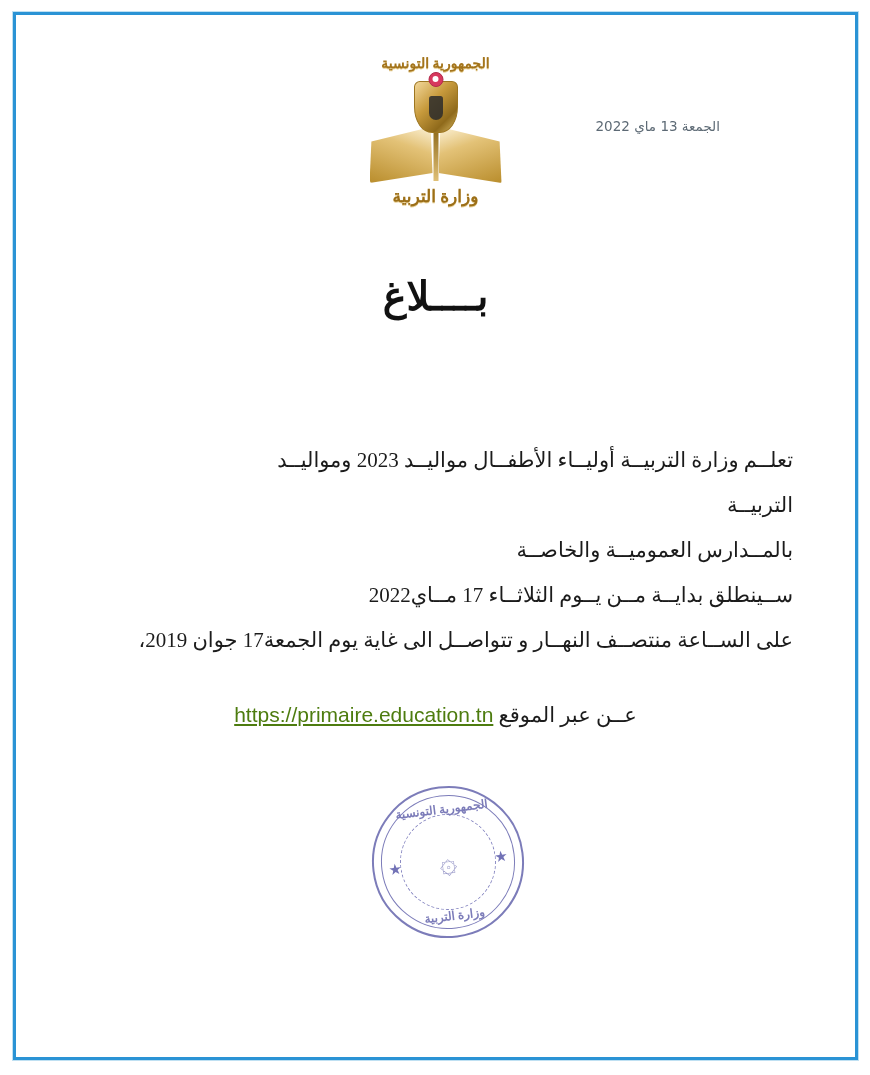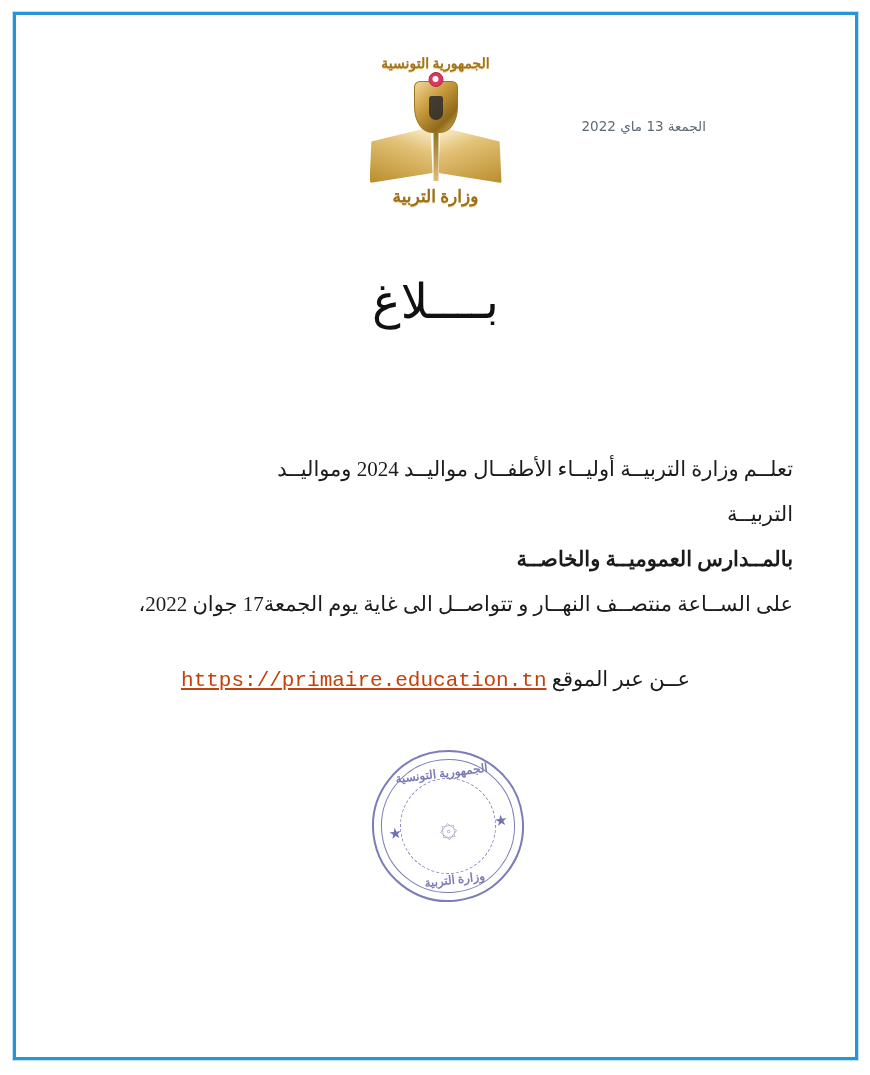--- a/index.html
+++ b/index.html
@@ -40,21 +40,21 @@
     height: 100%;
   }
 
   
   .header-zone {
     position: relative;
     height: 240px;
   }
   .date-line {
     position: absolute;
-    right: 149px;
+    right: 135px;
     top: 103px;
     font-family: "DejaVu Sans", "Liberation Sans", sans-serif;
     font-size: 13.5px;
     color: #5d6a75;
     letter-spacing: .2px;
     direction: rtl;
     white-space: nowrap;
   }
 
   
@@ -171,22 +171,22 @@
     font-weight: bold;
     color: #9c6f18;
     text-shadow: 0 1px 0 #e9d29a;
     margin-top: 3px;
     white-space: nowrap;
   }
 
   
   .doc-title {
     text-align: center;
-    font-size: 48px;
-    font-weight: normal;
+    font-size: 40px;
+    font-weight: bold;
     color: #111111;
     letter-spacing: 0;
     margin-top: 18px;
     direction: rtl;
   }
 
   
   .body-zone {
     margin: 118px 62px 0 62px;
     direction: rtl;
@@ -197,36 +197,36 @@
     line-height: 45px;
     color: #1b1b1b;
     text-align: justify;
     text-align-last: justify;
     white-space: nowrap;
     display: flex;
     justify-content: space-between;
     direction: rtl;
   }
   .body-line .seg { display: inline-block; }
-  .bold { font-weight: bold; }
+  .bold { font-weight: normal; }
 
   
   .link-line {
     margin: 40px 62px 0 62px;
     direction: rtl;
     text-align: center;
     font-size: 21px;
     color: #1b1b1b;
   }
   .link-url {
-    color: #c2410c;
+    color: #4d7c0f;
     text-decoration: underline;
     direction: ltr;
     unicode-bidi: embed;
-    font-family: Liberation Mono, monospace;
+    font-family: Liberation Sans, sans-serif;
     font-size: 21px;
   }
 
   
   .stamp-zone {
     position: relative;
     height: 190px;
     margin-top: 58px;
   }
   .stamp {
@@ -315,36 +315,37 @@
 
           <div class="logo-bottom-text">وزارة التربية</div>
         </div>
       </div>
 
       <div class="doc-title">بــــلاغ</div>
 
       <div class="body-zone">
 
         <div class="body-line">
-          <span class="seg">تعلــم وزارة التربيــة أوليــاء الأطفــال مواليــد 2024 ومواليــد</span>
+          <span class="seg">تعلــم وزارة التربيــة أوليــاء الأطفــال مواليــد 2023 ومواليــد</span>
         </div>
 
         <div class="body-line">
           <span class="seg">التربيــة</span>
         </div>
 
         <div class="body-line">
           <span class="seg bold">بالمــدارس العموميــة والخاصــة</span>
         </div>
 
         <div class="body-line">
-        </div>
-
-        <div class="body-line">
-          <span class="seg">على الســاعة منتصــف النهــار و تتواصــل الى  غاية  يوم الجمعة17 جوان 2022،</span>
+          <span class="seg">ســينطلق بدايــة مــن يــوم الثلاثــاء 17 مــاي2022</span>
+        </div>
+
+        <div class="body-line">
+          <span class="seg">على الســاعة منتصــف النهــار و تتواصــل الى  غاية  يوم الجمعة17 جوان 2019،</span>
         </div>
       </div>
 
       <div class="link-line">
         <span>عــن عبر الموقع</span>
         <a class="link-url" href="#">https://primaire.education.tn</a>
       </div>
 
       <div class="stamp-zone">
         <div class="stamp">

